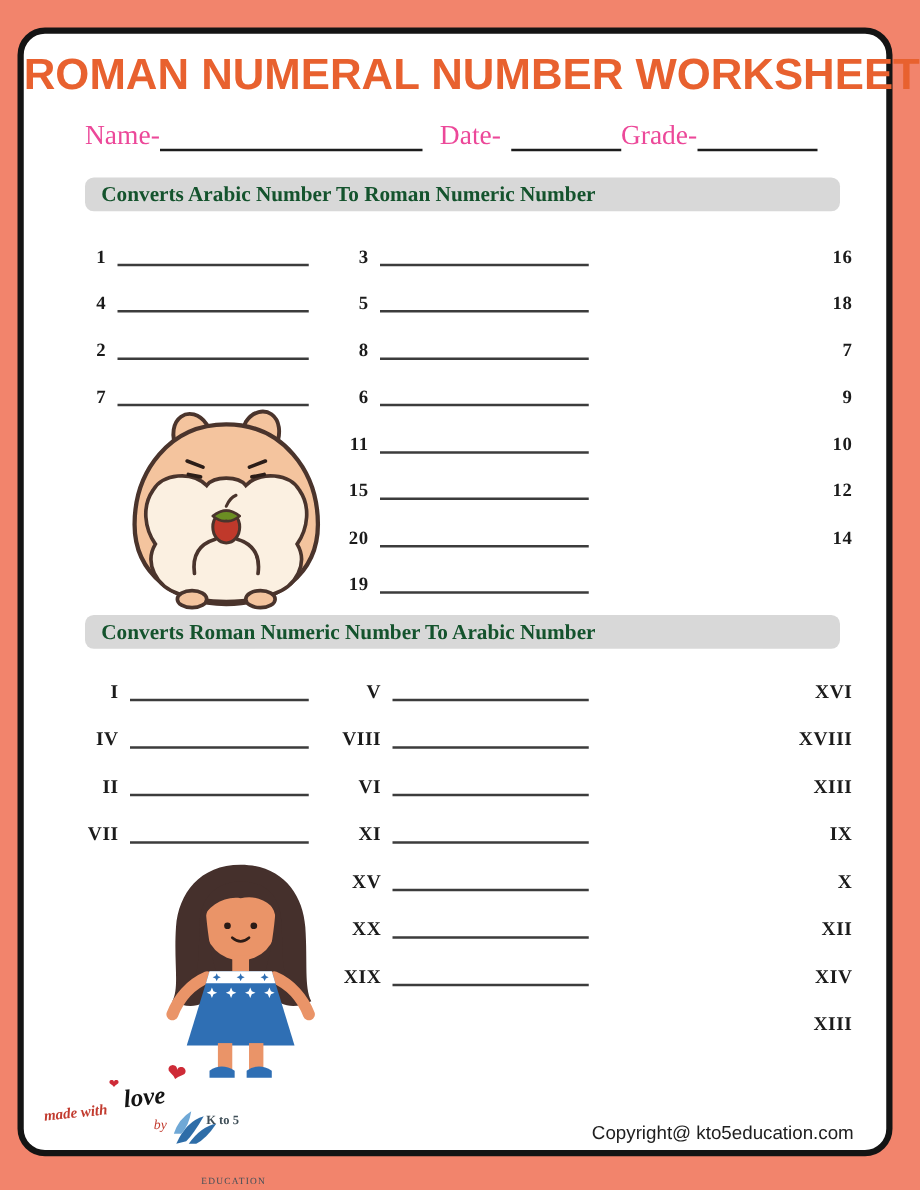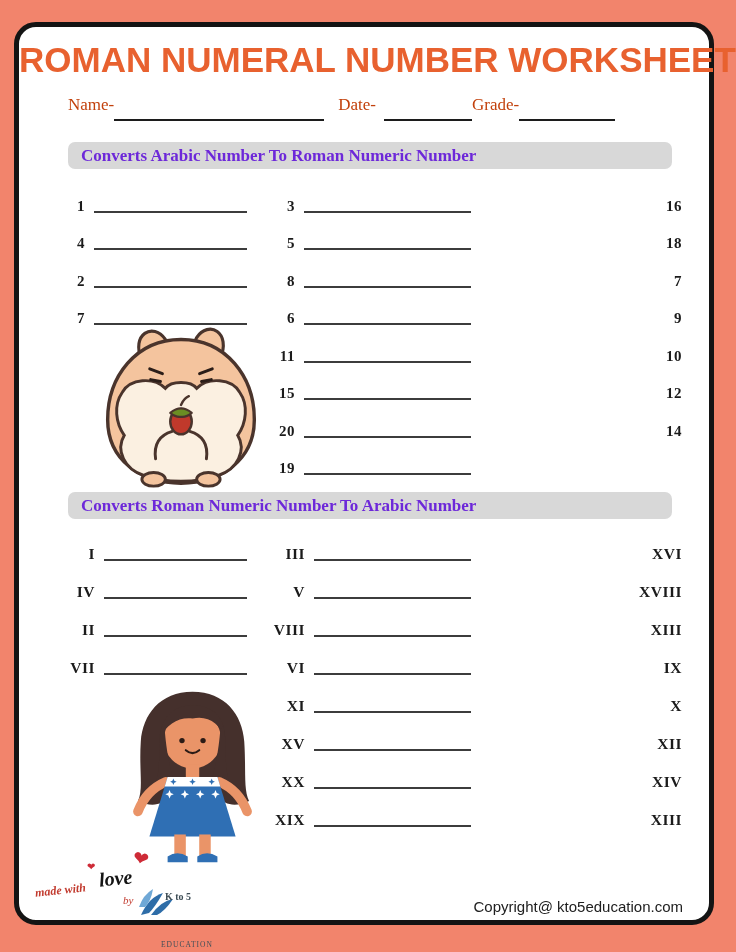--- a/index.html
+++ b/index.html
@@ -3,28 +3,28 @@
 <meta charset="utf-8">
 <style>
   html,body{margin:0;padding:0;}
   .canvas{position:relative;width:736px;height:952px;background:#F2846C;overflow:hidden;
           font-family:"Liberation Serif",serif;}
   .page{position:absolute;left:14px;top:22px;width:700px;height:903px;background:#ffffff;
         border:5px solid #141414;border-radius:22px;box-sizing:border-box;padding-left:22px;}
   .title{position:absolute;top:13px;left:0;right:0;text-align:center;
          font-family:"Liberation Sans",sans-serif;font-weight:800;font-size:35px;
          color:#E8612F;letter-spacing:0px;white-space:nowrap;}
-  .fields{position:absolute;top:68px;left:49px;right:26px;display:flex;
-          font-size:17px;color:#c2410c;}
+  .fields{position:absolute;top:68px;left:49px;right:26px;display:flex;align-items:flex-end;
+          font-size:22px;color:#ec4899;}
   .uline{border-bottom:2px solid #1c1c1c;height:24px;display:inline-block;}
   .u-name{width:210px;margin-right:14px;}
   .u-date{width:88px;margin-left:8px;margin-right:0px;}
   .u-grade{width:96px;}
   .bar{position:absolute;left:49px;width:604px;height:27px;background:#D8D8D8;border-radius:7px;
-       font-weight:bold;font-size:17px;color:#6d28d9;line-height:27px;padding-left:13px;
+       font-weight:bold;font-size:17px;color:#14532d;line-height:27px;padding-left:13px;
        box-sizing:border-box;}
   .bar1{top:115px;}
   .bar2{top:465px;}
   .grid{position:absolute;left:30px;display:flex;}
   .grid1{top:152px;}
   .grid2{top:500px;}
   .col{display:flex;flex-direction:column;}
   .c1{width:210px;}
   .c2{width:212px;}
   .c3{width:224px;padding-left:0;align-items:flex-end;}
@@ -189,24 +189,20 @@
             <span class="num">II</span>
             <span class="blank"></span>
           </div>
         <div class="row">
             <span class="num">VII</span>
             <span class="blank"></span>
           </div>
       </div>
       <div class="col c2">
         <div class="row">
-            <span class="num">III</span>
-            <span class="blank"></span>
-          </div>
-        <div class="row">
             <span class="num">V</span>
             <span class="blank"></span>
           </div>
         <div class="row">
             <span class="num">VIII</span>
             <span class="blank"></span>
           </div>
         <div class="row">
             <span class="num">VI</span>
             <span class="blank"></span>

